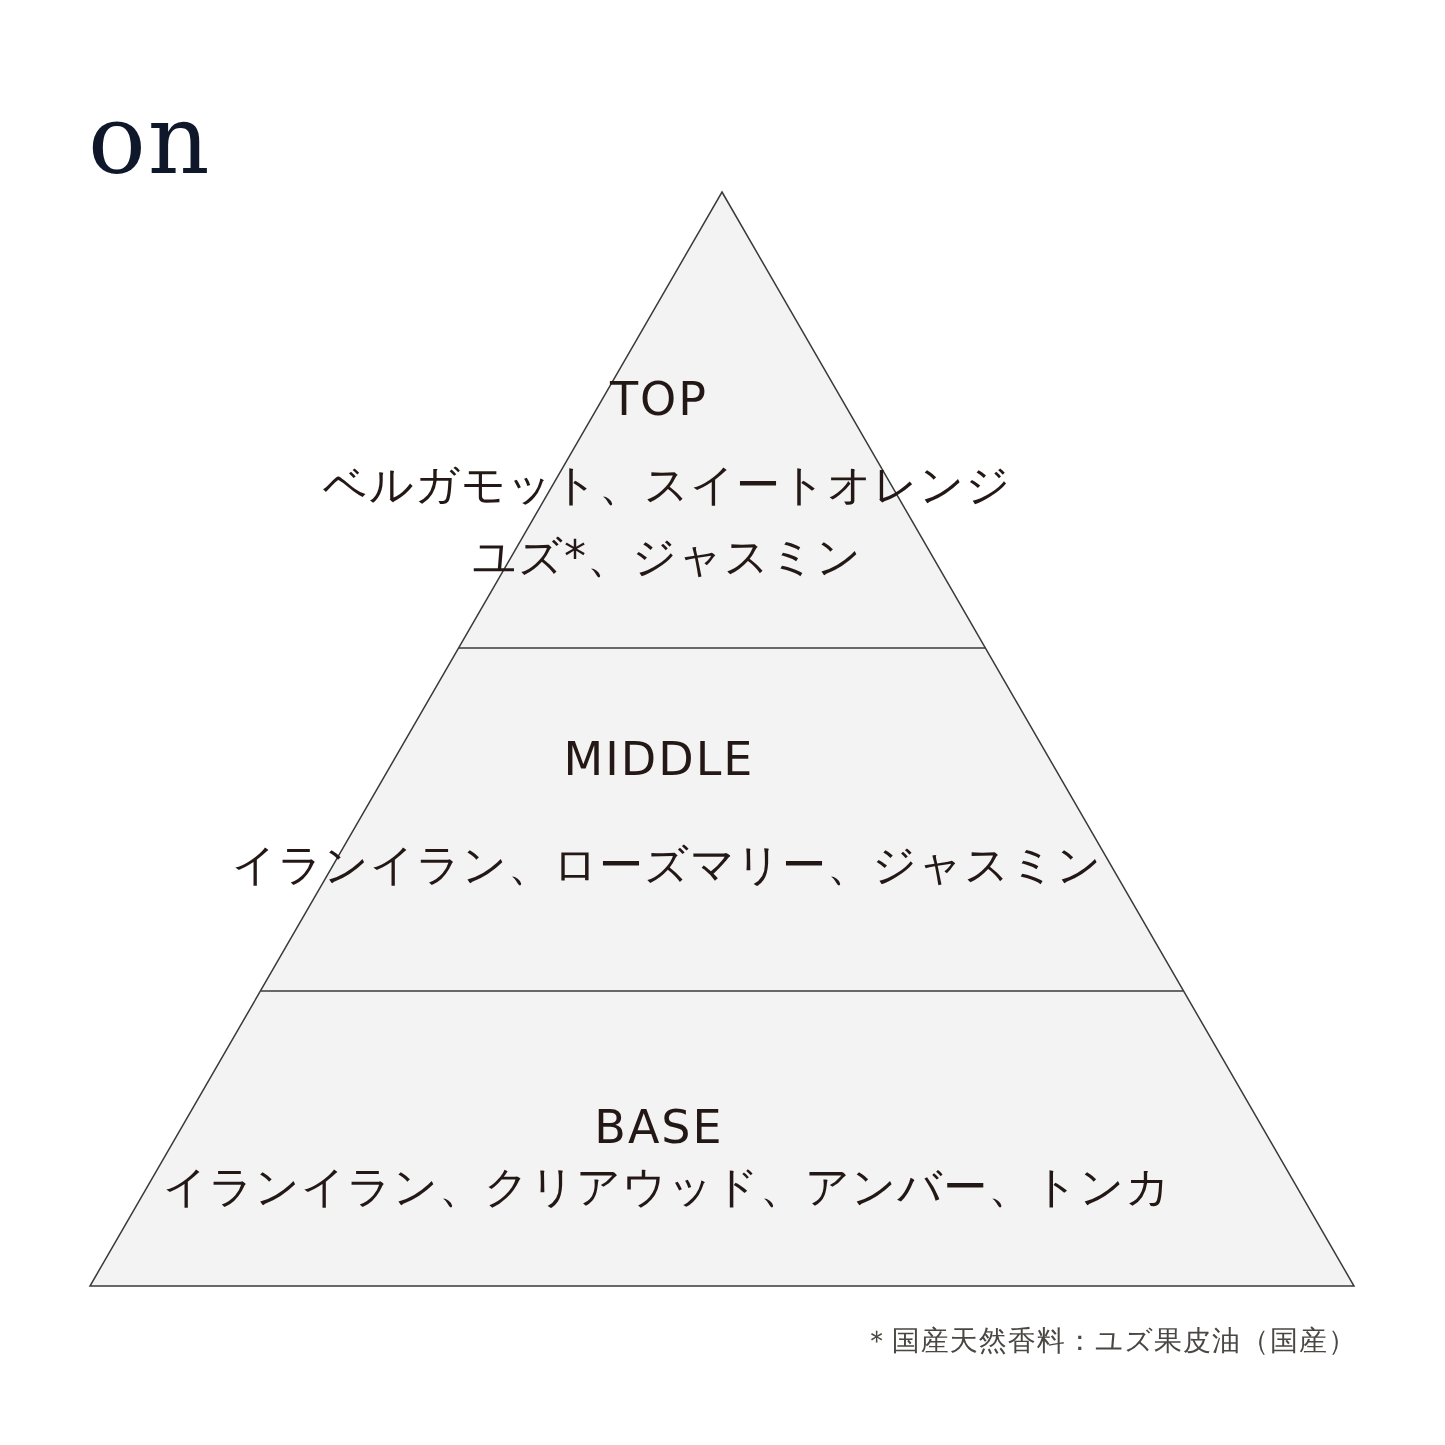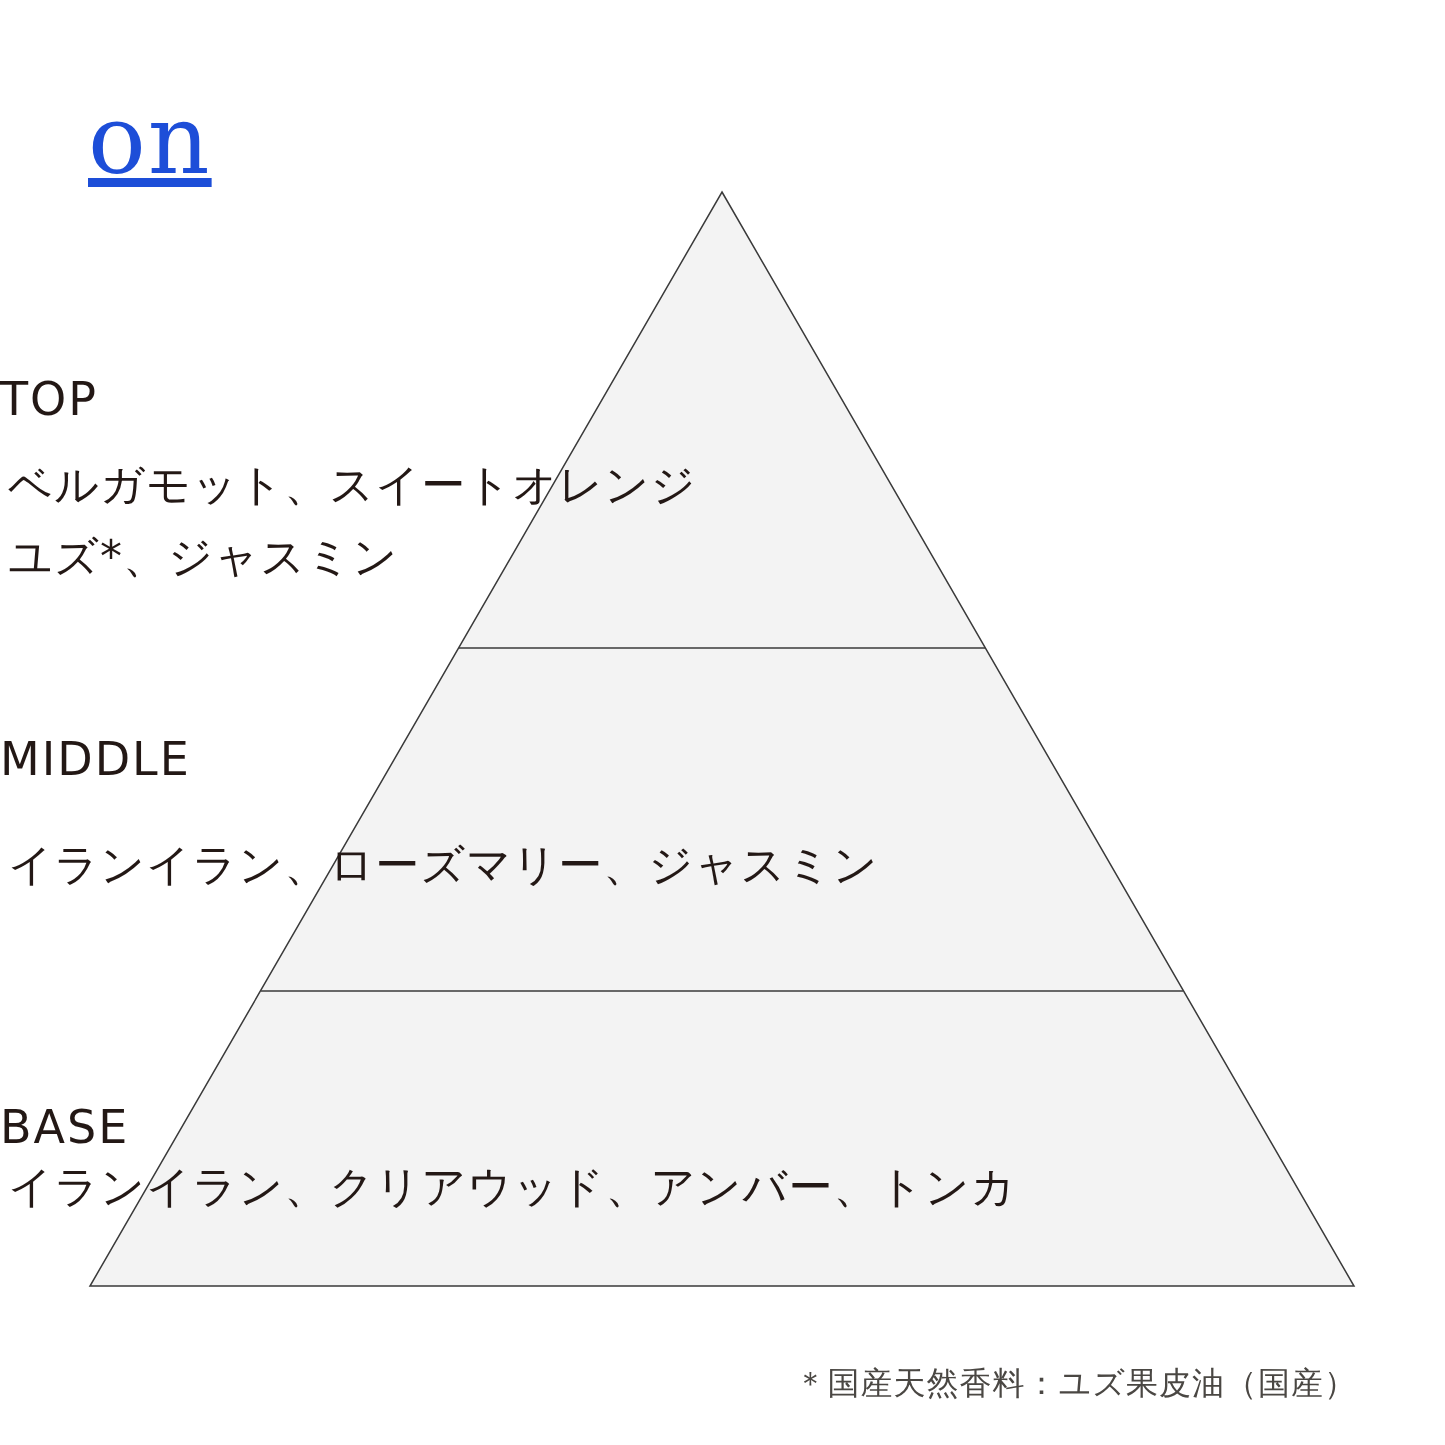--- a/index.html
+++ b/index.html
@@ -1,32 +1,32 @@
 <!DOCTYPE html>
 <html><head>
 <meta charset="utf-8">
 <style>
   html, body { margin: 0; padding: 0; background: #ffffff; }
   body { width: 1445px; height: 1445px; position: relative; overflow: hidden; }
   .brand {
     position: absolute; left: 88px; top: 92px;
     font-family: "DejaVu Serif", "Liberation Serif", serif;
-    font-size: 96px; line-height: 1; color: #1d4ed8; letter-spacing: 2px; text-decoration: underline;
+    font-size: 96px; line-height: 1; color: #0f172a; letter-spacing: 2px;
   }
   svg.pyramid { position: absolute; left: 0; top: 0; }
   .label {
-    position: absolute; left: 0; width: 1318px; 
+    position: absolute; left: 0; width: 1318px; text-align: center;
     font-family: "DejaVu Sans", "Liberation Sans", sans-serif; color: #231815;
   }
   .tier-title { font-size: 46px; letter-spacing: 2px; }
   .tier-notes { font-size: 44px; letter-spacing: 1px; padding-left: 8px; }
   .footnote {
     position: absolute; right: 88px; top: 1322px;
     font-family: Liberation Mono, monospace;
-    font-size: 32px; color: #4a4743; letter-spacing: 1px; margin-top: 40px;
+    font-size: 28px; color: #4a4743; letter-spacing: 1px;
   }
 </style>
 </head>
 <body>
 
 <div class="brand">on</div>
 
 <svg class="pyramid" width="1445" height="1445" viewBox="0 0 1445 1445">
   <polygon points="722,192 1354,1286 90,1286" fill="#f3f3f3" stroke="#3a3a3a" stroke-width="1.5"></polygon>
   <line x1="459" y1="648" x2="985" y2="648" stroke="#3a3a3a" stroke-width="1.5"></line>

